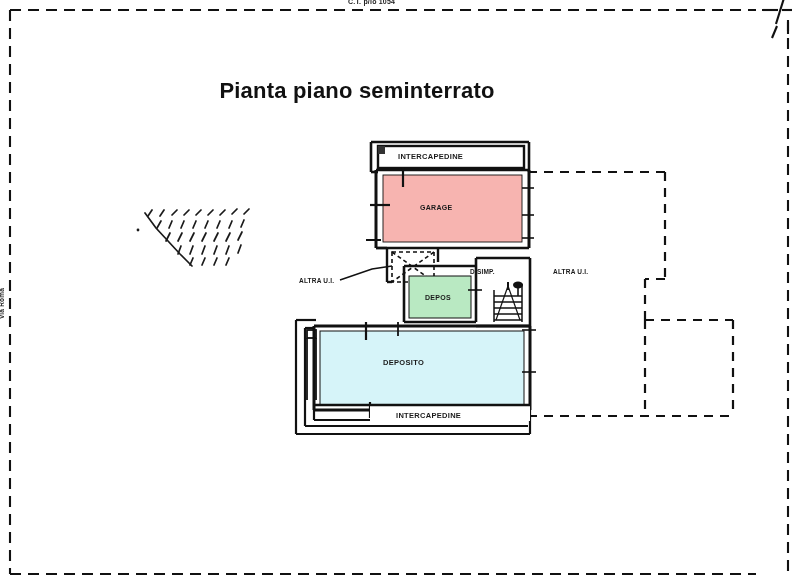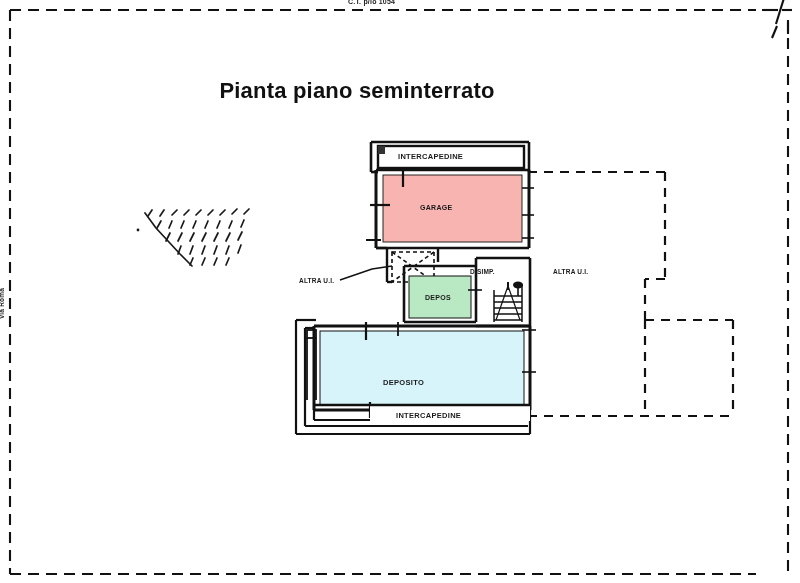--- a/index.html
+++ b/index.html
@@ -71,21 +71,20 @@
   }
   .lbl-altra-right {
     left: 553px; top: 268px;
     font-size: 6.5px;
     letter-spacing: 0.2px;
   }
   .lbl-deposito {
     left: 383px; top: 358px;
     font-size: 7.5px;
     letter-spacing: 0.3px;
-    margin-top: 20px;
   }
   .lbl-intercapedine-bottom {
     left: 396px; top: 411px;
     font-size: 7.5px;
     letter-spacing: 0.3px;
   }
   .lbl-topref {
     left: 348px; top: -2px;
     font-size: 7px;
     letter-spacing: 0.2px;

